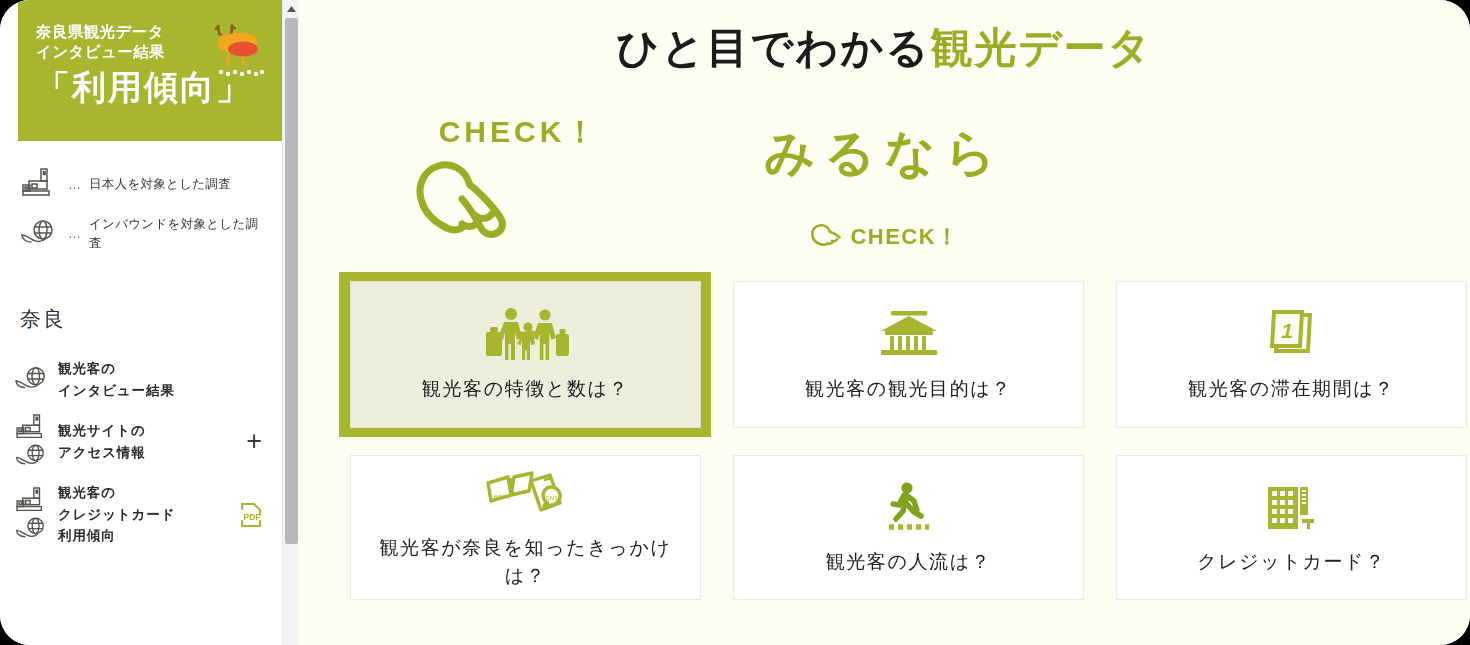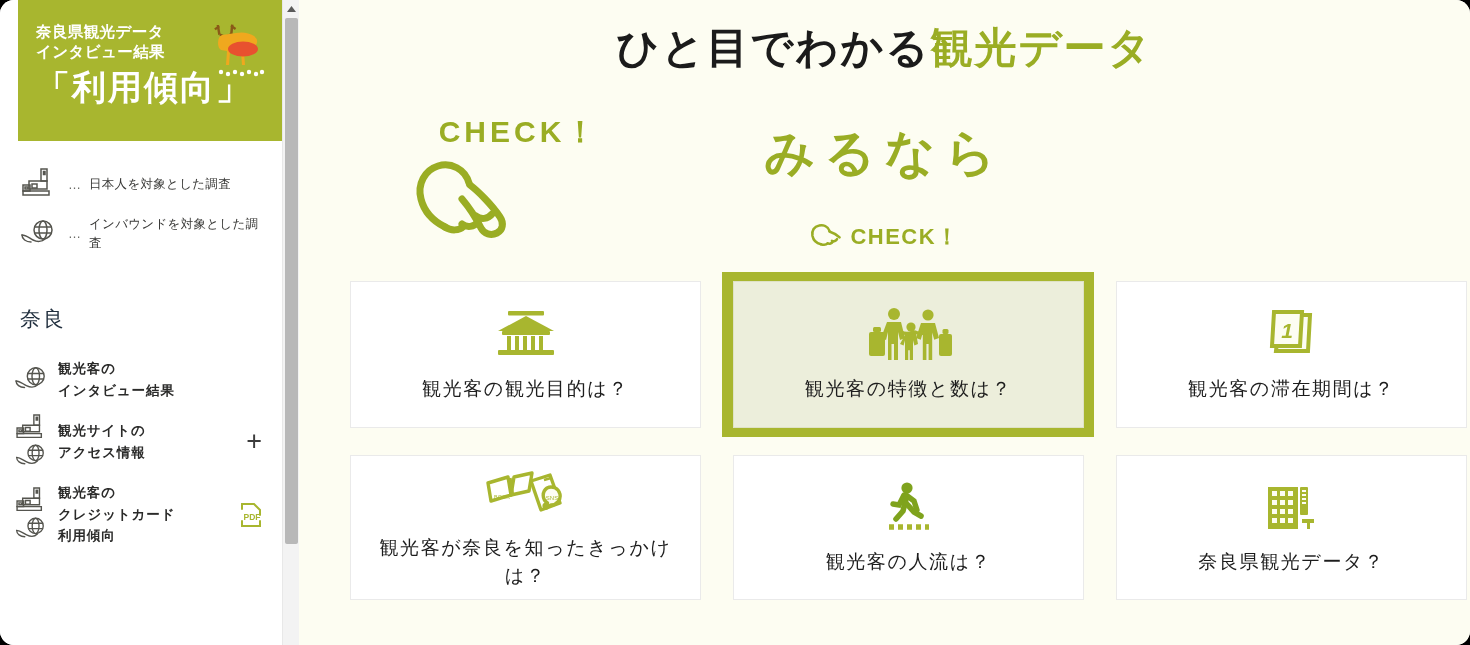--- a/index.html
+++ b/index.html
@@ -10,21 +10,21 @@
     overflow: hidden;
     background: #000000;
     font-family: "Liberation Serif", "DejaVu Serif", serif;
   }
 
   #app {
     position: relative;
     width: 1470px;
     height: 645px;
     background: #ffffff;
-    border-radius: 14px;
+    border-radius: 30px;
     overflow: hidden;
   }
 
   
   #sidebar {
     position: absolute;
     left: 0; top: 0;
     width: 282px;
     height: 645px;
     background: #ffffff;
@@ -470,58 +470,58 @@
           <path d="M36 68c6 4 14 4 19-1"></path>
           <path d="M53 65c5 4 12 3 16-2"></path>
           <path d="M67 57c5 4 12 3 16-2"></path>
           <path d="M61 26c8 6 22 20 30 32 4 6 3 13-3 16-6 3-13 1-16-5-5-10-13-22-19-29"></path>
         </svg>
       </div>
     </div>
 
     <section id="grid">
 
-      <div class="cardwrap">
-        <div class="card">
-          <span class="ico">
-            <svg width="64" height="52" viewBox="0 0 64 52" fill="#a8b62f">
-              <rect x="14" y="2" width="36" height="4.5" rx="1"></rect>
-              <path d="M32 7 L60 22 H4 Z"></path>
-              <rect x="8" y="22" width="48" height="4" rx="1"></rect>
-              <rect x="13" y="27" width="4" height="14"></rect>
-                <rect x="21" y="27" width="4" height="14"></rect>
-              <rect x="29" y="27" width="4" height="14"></rect>
-                <rect x="37" y="27" width="4" height="14"></rect>
-              <rect x="45" y="27" width="4" height="14"></rect>
-              <rect x="4" y="41" width="56" height="5" rx="1"></rect>
-            </svg>
-          </span>
-          <div class="cap">観光客の観光目的は？</div>
-        </div>
-      </div>
-
       <div class="cardwrap selected">
         <div class="card">
           <span class="ico">
             <svg width="92" height="54" viewBox="0 0 92 54" fill="#a8b62f">
               <rect x="6" y="24" width="16" height="24" rx="2"></rect>
                 <rect x="10" y="19" width="8" height="5" rx="1.5"></rect>
               <circle cx="31" cy="6" r="6"></circle>
               <path d="M24 14h14l4 16-5 2-2-8v28h-4V36h-2.5v16H25V24l-2 8-5-2z"></path>
               <circle cx="48" cy="19" r="4.6"></circle>
               <path d="M43 25h10l2 11-3.6 1.4-1.4-5.2V52h-3.2v-9.8h-1.6V52h-3.2V32.2l-1.4 5.2L37 36z"></path>
               <circle cx="65" cy="7" r="5.6"></circle>
               <path d="M58 15h14l4 15-4.8 1.8-2-7.4V52h-3.6V36h-2.2v16h-3.6V24.4l-2 7.4L53 30z"></path>
               <rect x="76" y="26" width="13" height="22" rx="2"></rect>
                 <rect x="79.5" y="21" width="6" height="5" rx="1.5"></rect>
               <path d="M38 24c4 2 8 2 12 0" stroke="#a8b62f" stroke-width="3.4" fill="none" stroke-linecap="round"></path>
               <path d="M52 24c4 2 8 2 12 0" stroke="#a8b62f" stroke-width="3.4" fill="none" stroke-linecap="round"></path>
             </svg>
           </span>
           <div class="cap">観光客の特徴と数は？</div>
+        </div>
+      </div>
+
+      <div class="cardwrap">
+        <div class="card">
+          <span class="ico">
+            <svg width="64" height="52" viewBox="0 0 64 52" fill="#a8b62f">
+              <rect x="14" y="2" width="36" height="4.5" rx="1"></rect>
+              <path d="M32 7 L60 22 H4 Z"></path>
+              <rect x="8" y="22" width="48" height="4" rx="1"></rect>
+              <rect x="13" y="27" width="4" height="14"></rect>
+                <rect x="21" y="27" width="4" height="14"></rect>
+              <rect x="29" y="27" width="4" height="14"></rect>
+                <rect x="37" y="27" width="4" height="14"></rect>
+              <rect x="45" y="27" width="4" height="14"></rect>
+              <rect x="4" y="41" width="56" height="5" rx="1"></rect>
+            </svg>
+          </span>
+          <div class="cap">観光客の観光目的は？</div>
         </div>
       </div>
 
       <div class="cardwrap">
         <div class="card">
           <span class="ico">
             <svg width="50" height="52" viewBox="0 0 50 52" fill="none">
               <path d="M13 6h30l-2 36H9z" fill="#fdfdf2" stroke="#a8b62f" stroke-width="4"></path>
               <path d="M7 3h28l-2 34H5z" fill="#fdfdf2" stroke="#a8b62f" stroke-width="4"></path>
               <text x="20" y="29" font-family="Liberation Sans, sans-serif" font-size="21" font-weight="bold" font-style="italic" fill="#a8b62f" text-anchor="middle">1</text>
@@ -589,19 +589,19 @@
               <g fill="#fdfdf2">
                 <rect x="38" y="9" width="4" height="2"></rect>
                   <rect x="38" y="13" width="4" height="2"></rect>
                 <rect x="38" y="17" width="4" height="2"></rect>
                   <rect x="38" y="21" width="4" height="2"></rect>
               </g>
               <rect x="38" y="38" width="12" height="4"></rect>
                 <rect x="43" y="41" width="3" height="7"></rect>
             </svg>
           </span>
-          <div class="cap">奈良県観光データ？</div>
+          <div class="cap">クレジットカード？</div>
         </div>
       </div>
 
     </section>
   </main>
 </div>
 
 </body></html>

